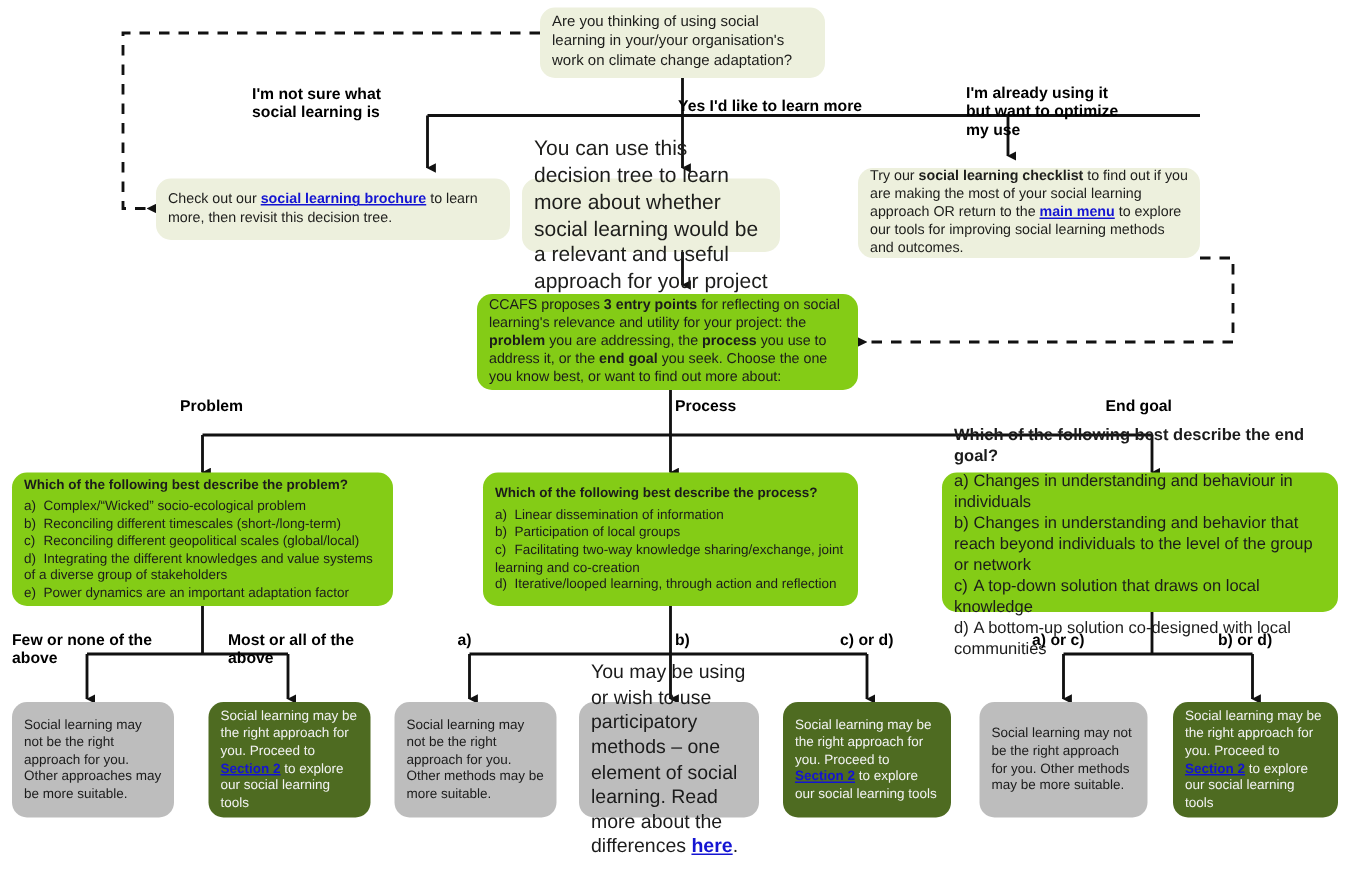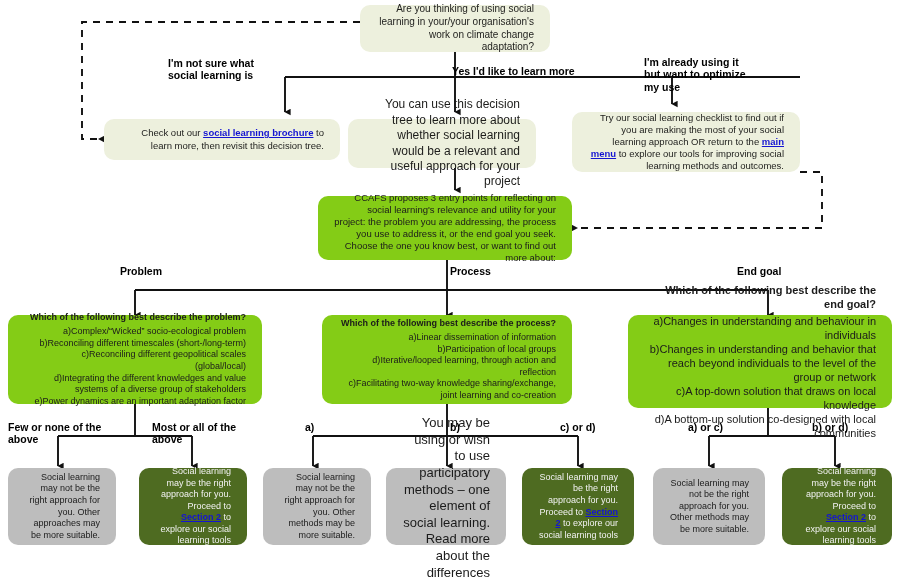--- a/index.html
+++ b/index.html
@@ -11,23 +11,23 @@
     overflow:hidden;
   }
   #stage{position:relative;width:900px;height:580px;}
   svg#wires{position:absolute;left:0;top:0;width:900px;height:580px;pointer-events:none;}
 
   .node{
     position:absolute;
     box-sizing:border-box;
     border-radius:10px;
     display:flex;align-items:center;justify-content:center;
-    text-align:right;
+    text-align:left;
     line-height:1.28;
-    padding:6px 16px;
+    padding:6px 8px;
   }
   .cream{background:#edf0dd;color:#1d1d1b;}
   .lgreen{background:#84cc16;color:#1b1b1b;}
   .dgreen{background:#4e6b21;color:#f2f2f2;}
   .grey{background:#bdbdbd;color:#1b1b1b;}
 
   .lbl{
     position:absolute;
     font-weight:bold;
     font-size:10.5px;
@@ -35,21 +35,21 @@
     color:#000;
     white-space:pre-line;
   }
 
   .q-title{font-weight:bold;display:block;margin-bottom:3px;}
   .opts{display:block;}
   .opt{display:block;}
   .opt .k{display:inline-block;min-width:13px;}
 
   a.lnk{color:#1414d2;text-decoration:underline;font-weight:bold;}
-  b{font-weight:normal;}
+  b{font-weight:bold;}
 
   .inner{width:100%;}
 </style>
 </head>
 <body>
 
 <div id="stage">
 
   <svg id="wires" viewBox="0 0 900 580">
     <defs>
@@ -110,21 +110,21 @@
   <div class="lbl" style="left:644px;top:56px;width:160px;">I'm already using it
 but want to optimize
 my use</div>
 
   <div class="node cream" style="left:104px;top:119px;width:236px;height:41px;font-size:9.5px;">
     <span class="inner">
       <span>Check out our </span><a class="lnk" href="#">social learning brochure</a><span> to learn more, then revisit this decision tree.</span>
     </span>
   </div>
 
-  <div class="node cream" style="left:348px;top:119px;width:188px;height:49px;font-size:12px;">
+  <div class="node cream" style="left:348px;top:119px;width:172px;height:49px;font-size:14px;">
     <span class="inner">You can use this decision tree to learn more about whether social learning would be a relevant and useful approach for your project</span>
   </div>
 
   <div class="node cream" style="left:572px;top:112px;width:228px;height:60px;font-size:9.5px;">
     <span class="inner">
       <span>Try our </span><b>social learning checklist</b><span> to find out if you are making the most of your social learning approach OR return to the </span><a class="lnk" href="#">main menu</a><span> to explore our tools for improving social learning methods and outcomes.</span>
     </span>
   </div>
 
   <div class="node lgreen" style="left:318px;top:196px;width:254px;height:64px;font-size:9.5px;">
@@ -149,22 +149,22 @@
       </span>
     </span>
   </div>
 
   <div class="node lgreen" style="left:322px;top:315px;width:250px;height:89px;font-size:9px;">
     <span class="inner">
       <span class="q-title">Which of the following best describe the process?</span>
       <span class="opts">
         <span class="opt"><span class="k">a)</span><span>Linear dissemination of information</span></span>
         <span class="opt"><span class="k">b)</span><span>Participation of local groups</span></span>
+        <span class="opt"><span class="k">c)</span><span>Facilitating two-way knowledge sharing/exchange, joint learning and co-creation</span></span>
         <span class="opt"><span class="k">d)</span><span>Iterative/looped learning, through action and reflection</span></span>
-        <span class="opt"><span class="k">c)</span><span>Facilitating two-way knowledge sharing/exchange, joint learning and co-creation</span></span>
       </span>
     </span>
   </div>
 
   <div class="node lgreen" style="left:628px;top:315px;width:264px;height:93px;font-size:11px;">
     <span class="inner">
       <span class="q-title">Which of the following best describe the end goal?</span>
       <span class="opts">
         <span class="opt"><span class="k">a)</span><span>Changes in understanding and behaviour in individuals</span></span>
         <span class="opt"><span class="k">b)</span><span>Changes in understanding and behavior that reach beyond individuals to the level of the group or network</span></span>

